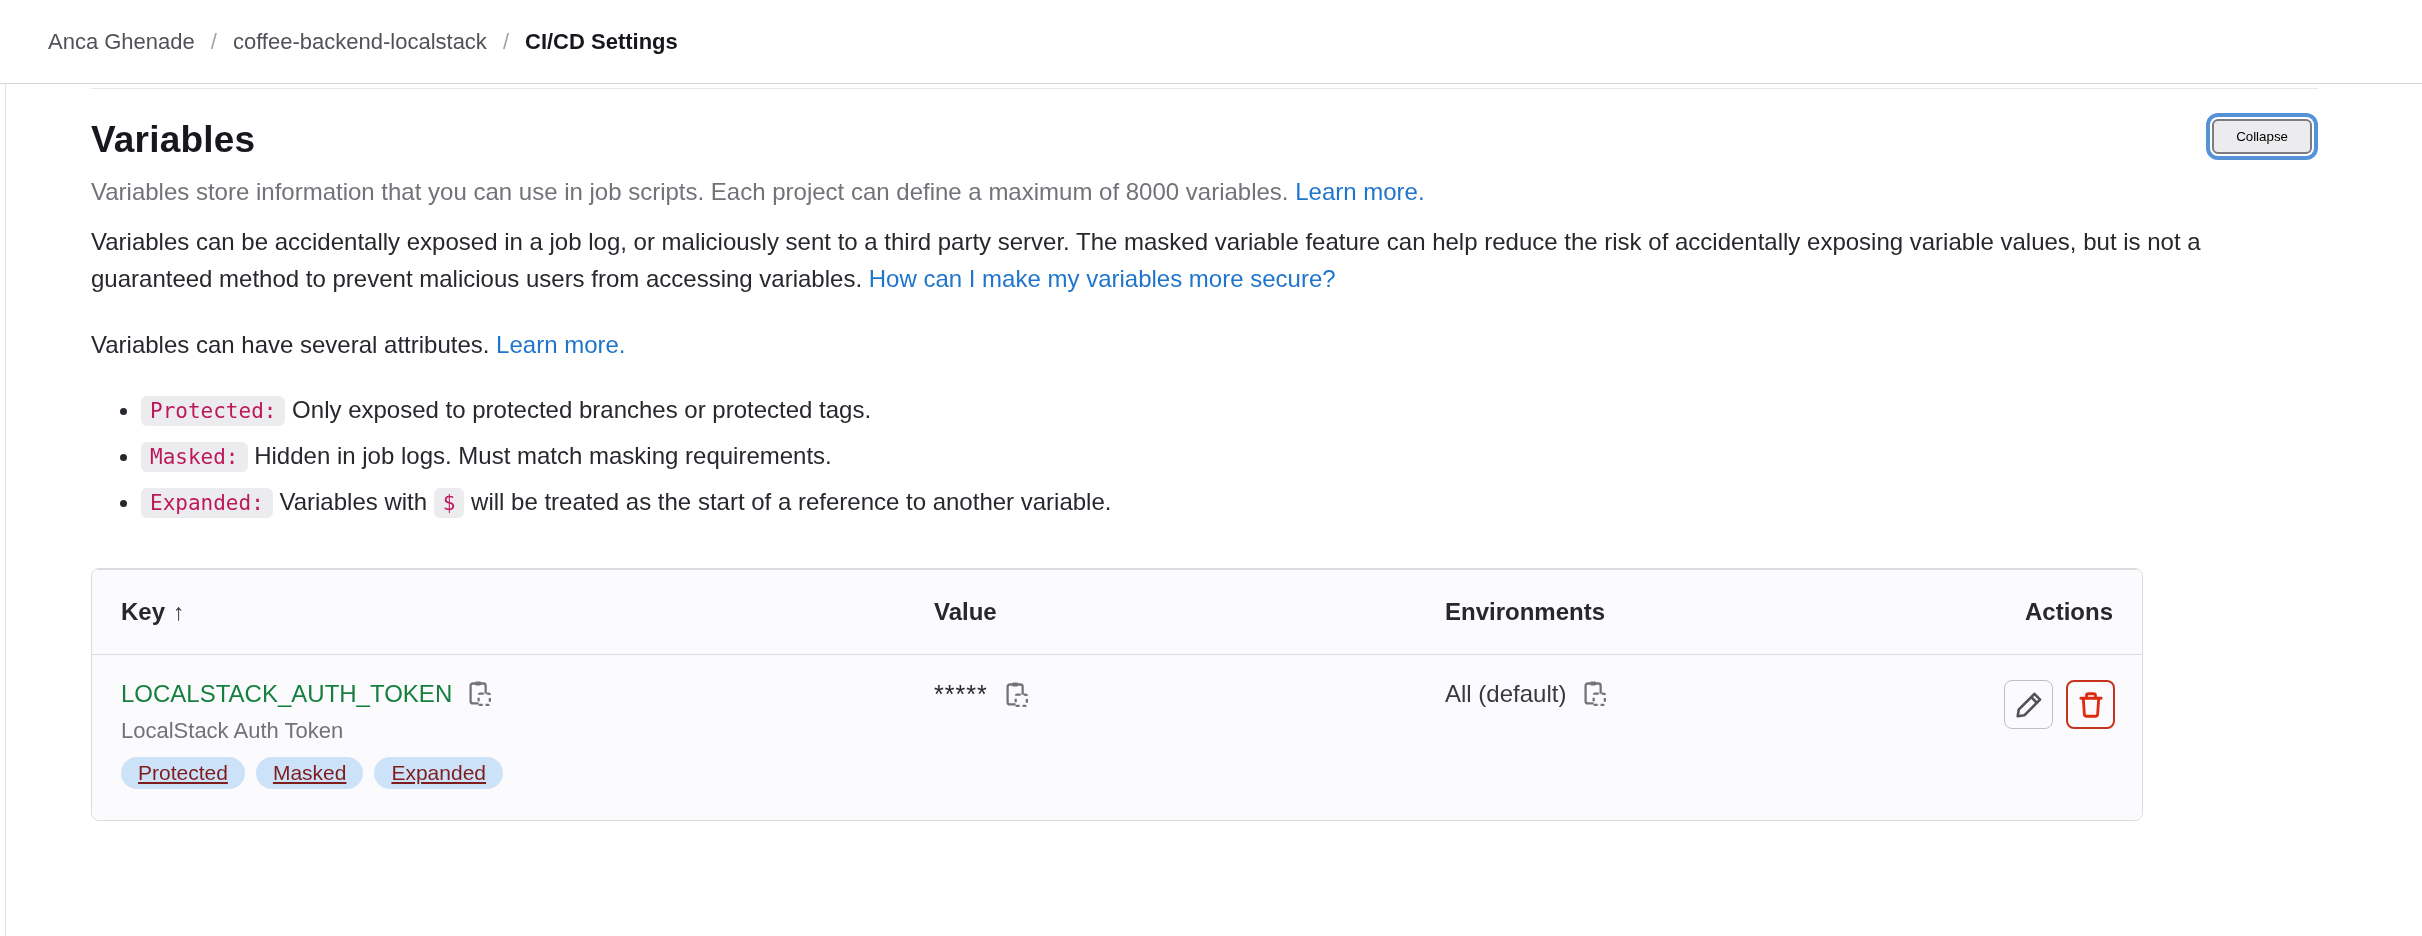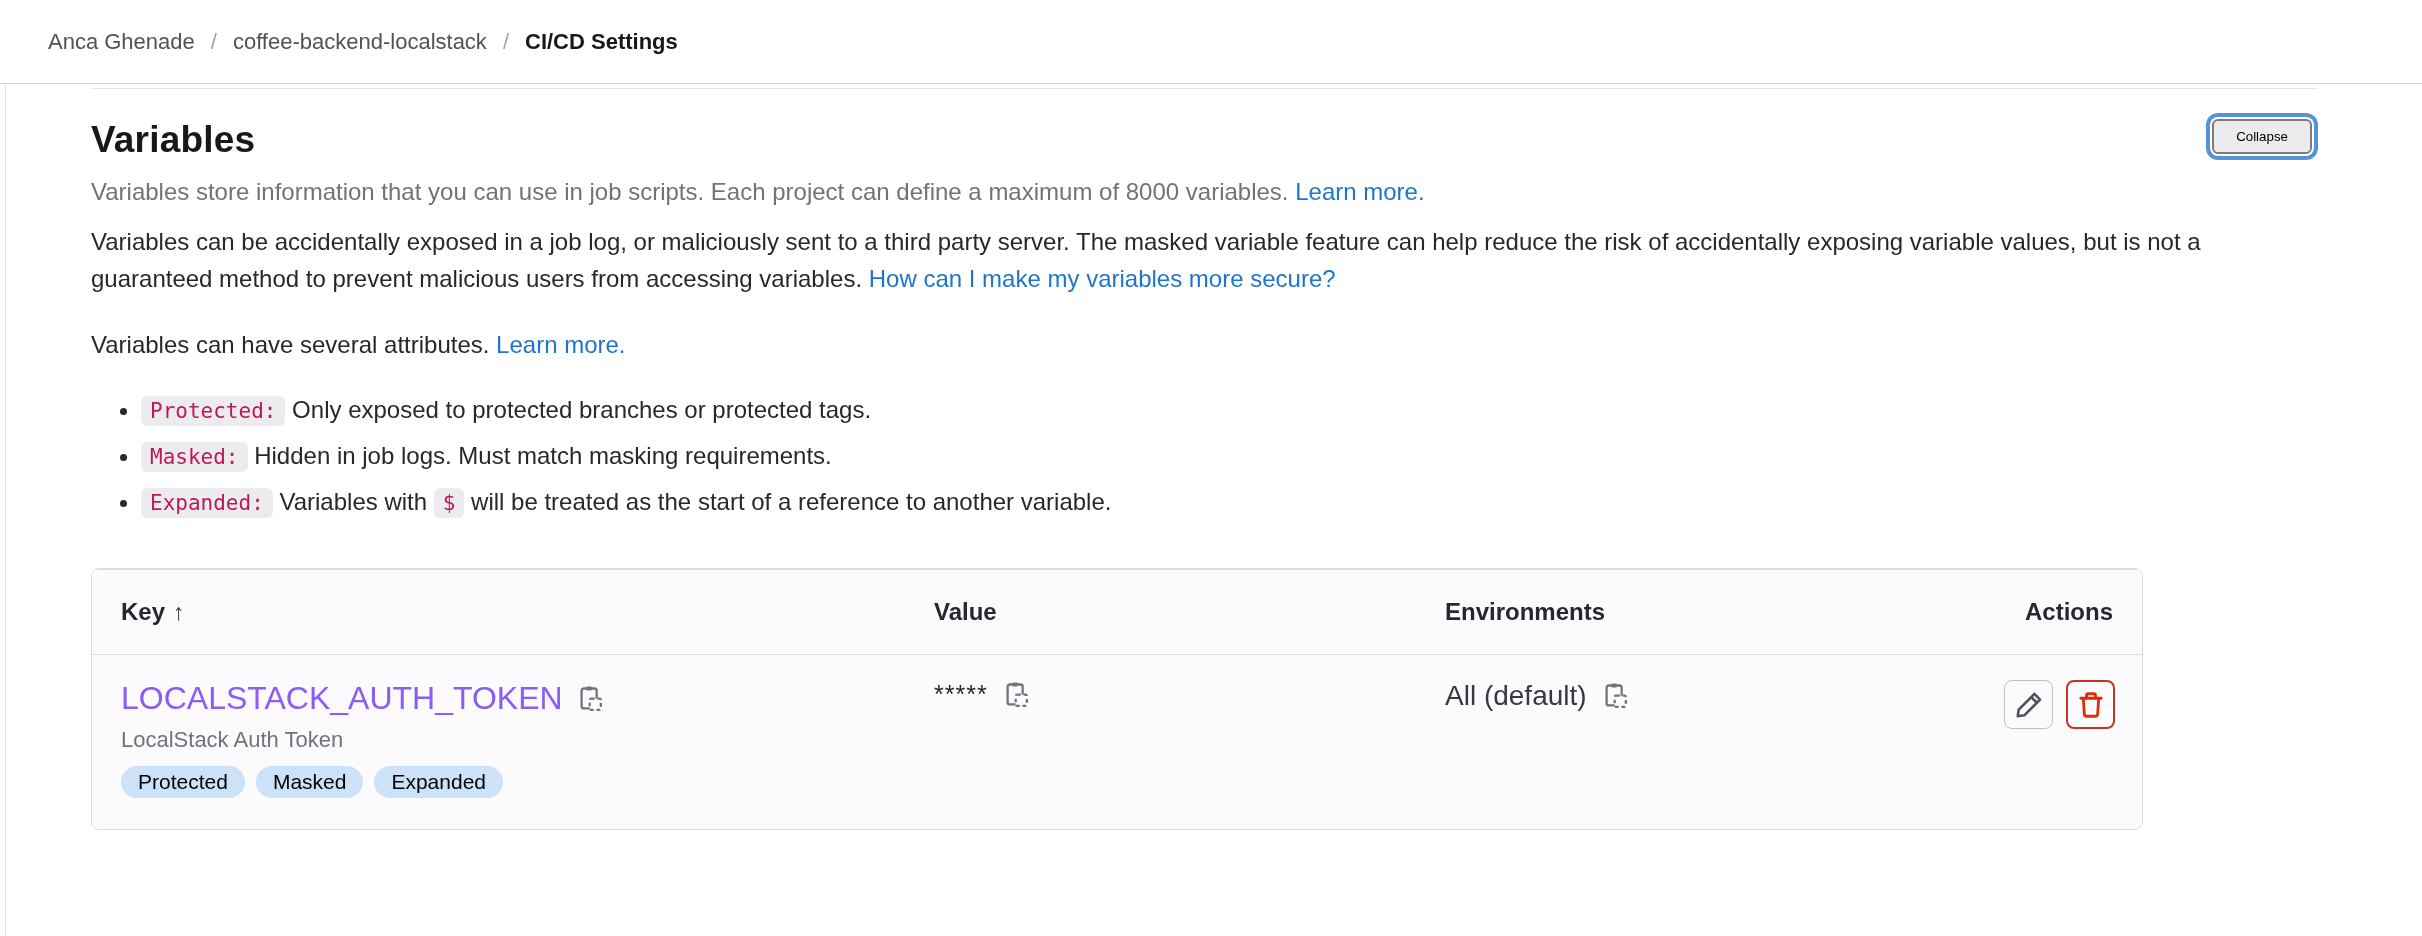--- a/index.html
+++ b/index.html
@@ -52,28 +52,28 @@
   table.vars col.c1 { width:842px; } table.vars col.c2 { width:511px; }
   table.vars col.c3 { width:457px; } table.vars col.c4 { width:240px; }
   thead th { background:#fbfafd; border-top:1px solid #dcdcde; border-bottom:1px solid #dcdcde;
     text-align:left; font-size:24px; font-weight:700; color:#28272d; padding:28px 0; }
   thead th.first { padding-left:29px; }
   thead th.last { text-align:right; padding-right:29px; }
   .sort-arrow { font-size:23px; font-weight:400; margin-left:8px; color:#3a383f; }
   tbody td { background:#fbfafd; vertical-align:top; padding-top:25px; padding-bottom:31px; }
   td.key-cell { padding-left:29px; }
   .key-line { display:flex; align-items:center; gap:13px; }
-  .key-name { font-size:32px; color:#8b5cf6; }
+  .key-name { font-size:24px; color:#15803d; }
   .key-desc { margin-top:10px; font-size:22px; color:#737278; }
   .badges { display:flex; gap:11px; margin-top:13px; }
-  .badge { background:#cbe2f9; color:#000000; font-size:21px; padding:4px 17px;
-    border-radius:17px; cursor:pointer; }
+  .badge { background:#cbe2f9; color:#7f1d1d; font-size:21px; padding:4px 17px;
+    border-radius:17px; cursor:pointer;text-decoration:underline; }
   .val-line, .env-line { display:flex; align-items:center; gap:14px; }
   .masked-value { font-size:25px; color:#28272d; letter-spacing:1px; }
-  .env-name { font-size:28px; color:#3a383f; }
+  .env-name { font-size:24px; color:#3a383f; }
   .copy-btn { background:none; border:none; padding:0; cursor:pointer; line-height:0; }
   td.actions-cell { text-align:right; padding-right:27px; }
   .row-actions { display:inline-flex; gap:13px; }
   .icon-btn { width:49px; height:49px; border-radius:8px; background:transparent;
     display:inline-flex; align-items:center; justify-content:center; cursor:pointer; }
   .icon-btn.edit { border:1px solid #bfbfc3; }
   .icon-btn.delete { border:2px solid #c7341d; }
 </style>
 </head>
 <body>

